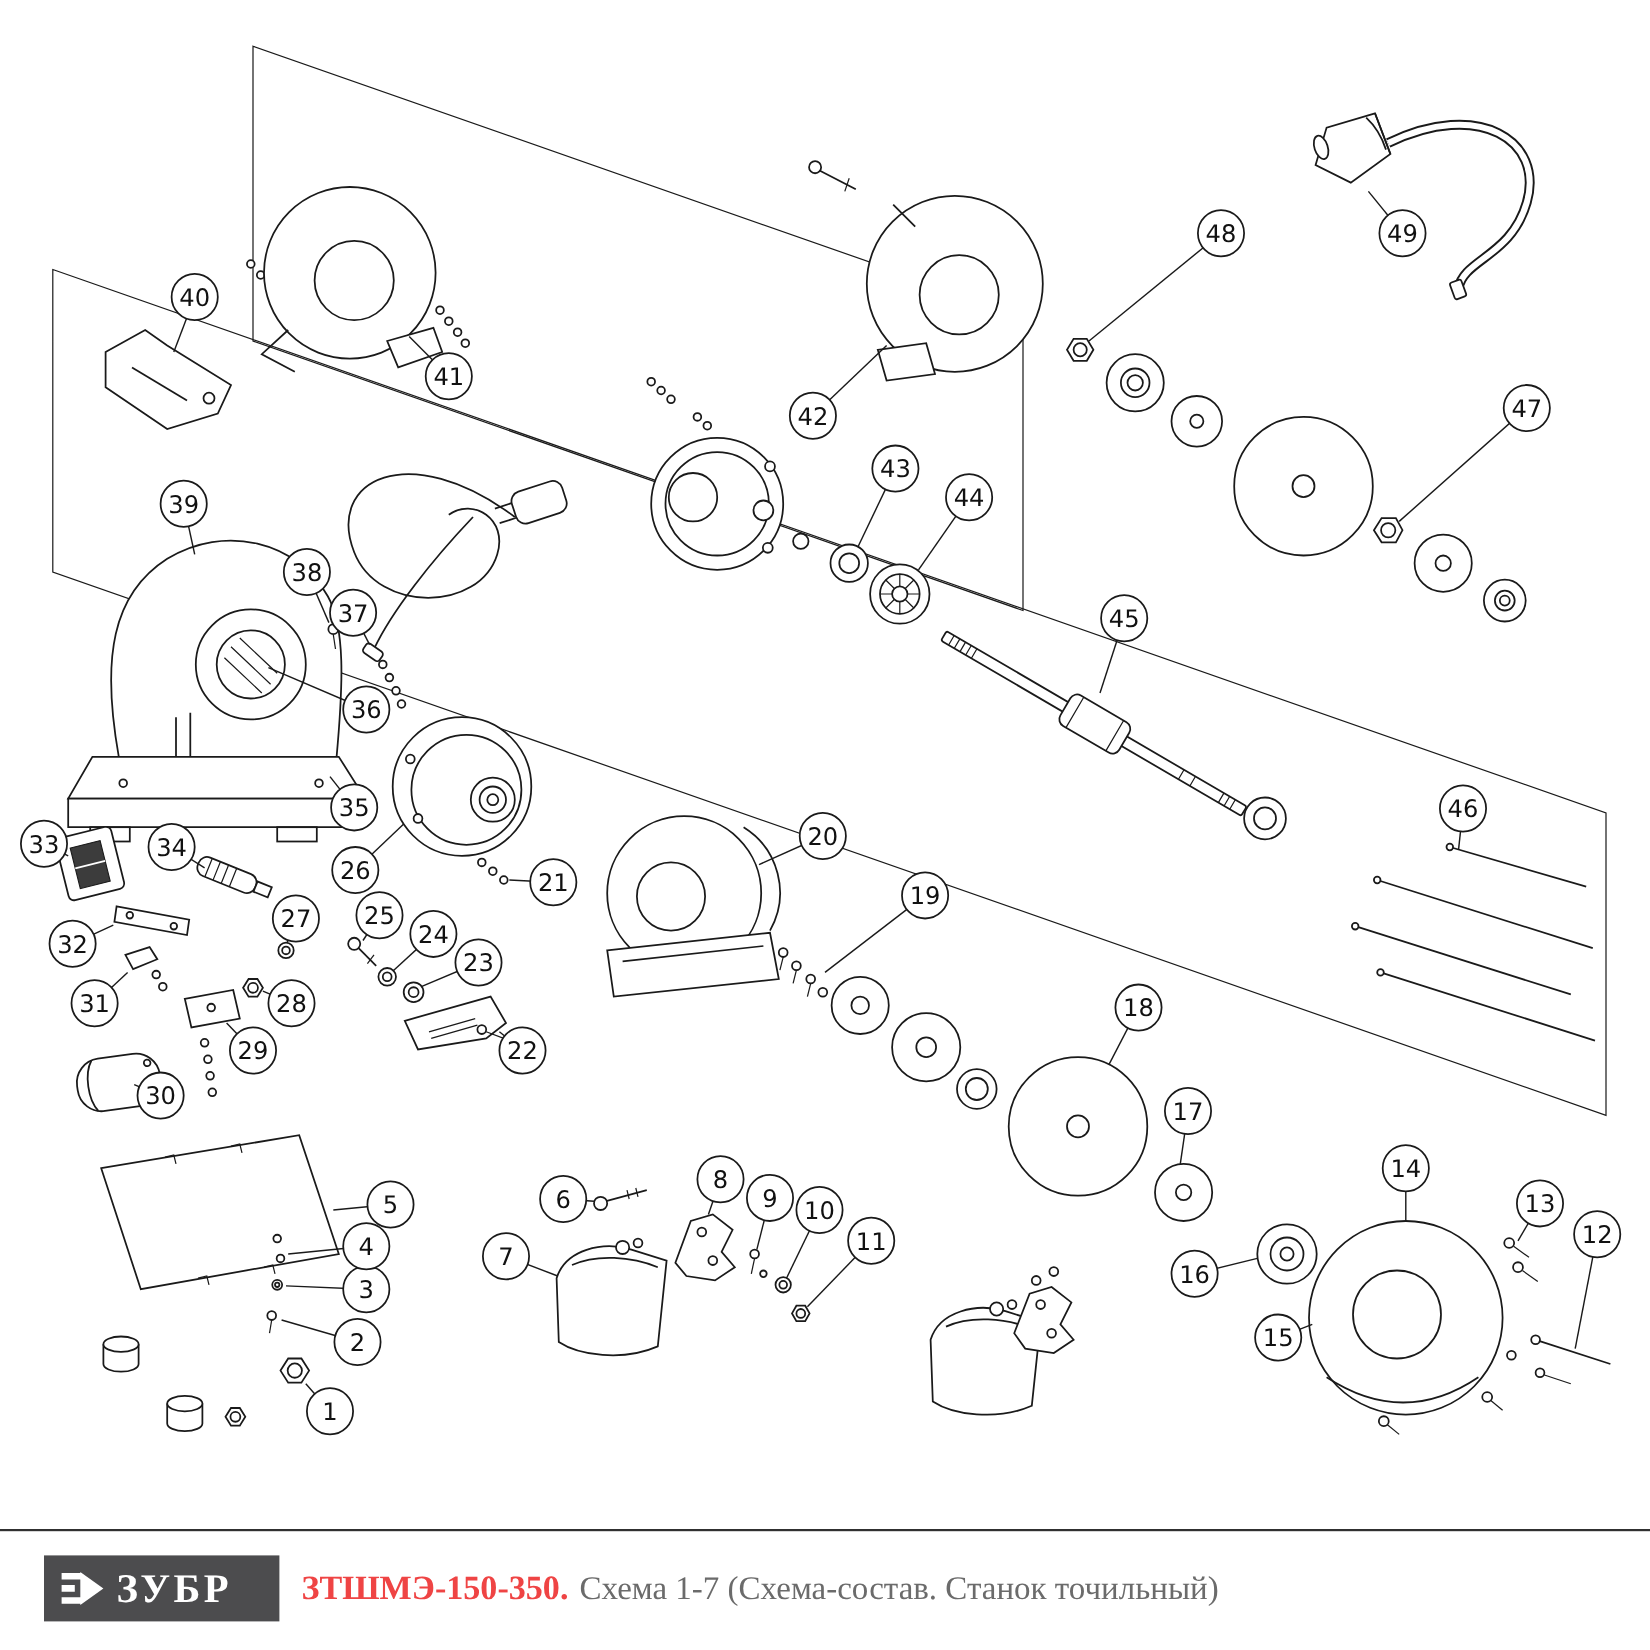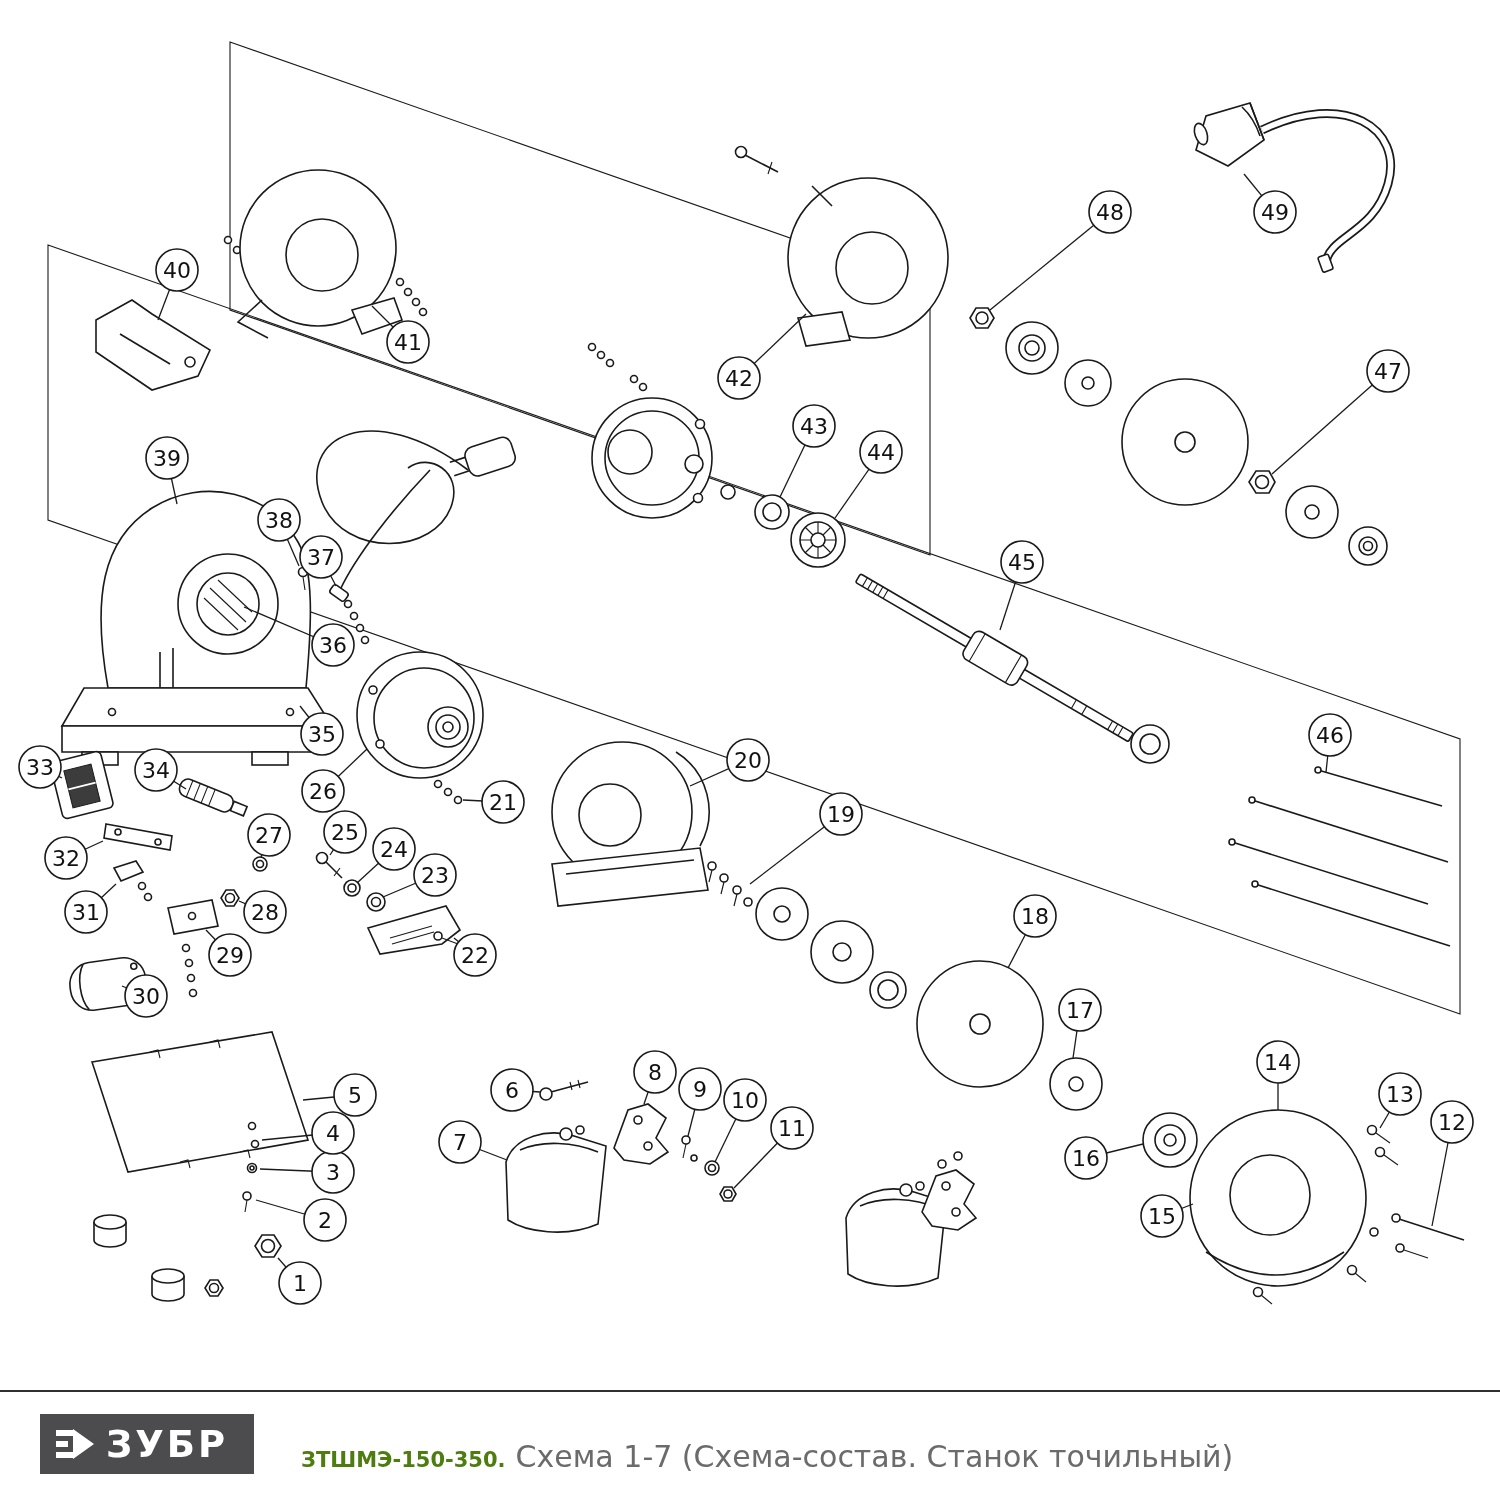--- a/index.html
+++ b/index.html
@@ -9,26 +9,26 @@
   }
   #diagram-svg{position:absolute;left:0;top:0;display:block;}
   .part{fill:#ffffff;stroke:#1a1a1a;stroke-width:1.6;}
   .partline{fill:none;stroke:#1a1a1a;stroke-width:1.6;}
   .thin{stroke-width:1.1;}
   .leader{stroke:#1a1a1a;stroke-width:1.3;}
   .bubble{fill:#ffffff;stroke:#1a1a1a;stroke-width:1.6;}
   .bubble-num{font-size:22px;fill:#111;text-anchor:middle;font-family:"DejaVu Sans",sans-serif;}
   .footer{position:absolute;left:0;top:1390px;width:1500px;height:110px;background:#fff;}
   .rule{position:absolute;top:0;left:0;width:1500px;height:2px;background:#303030;}
-  .footer-row{display:flex;align-items:flex-end;gap:47px;padding:24px 0 0 40px;}
+  .footer-row{display:flex;align-items:center;gap:20px;padding:24px 0 0 40px;font-family:Liberation Serif, serif;}
   .logo{background:#4c4c4e;height:60px;width:214px;display:flex;align-items:center;gap:10px;
         padding-left:12px;box-sizing:border-box;flex:0 0 auto;}
   .logo-text{color:#fff;font-size:37px;font-weight:bold;letter-spacing:3px;line-height:1;}
   .title{white-space:nowrap;}
-  .model{font-size:21px;font-weight:bold;color:#4d7c0f;}
+  .model{font-size:31px;font-weight:bold;color:#ef4444;}
   .subtitle{font-size:30px;color:#6b6b6b;margin-left:10px;}
 </style>
 </head>
 <body>
 
 <svg id="diagram-svg" width="1500" height="1390" viewBox="0 0 1500 1390">
 
   <g class="partline thin">
     <polygon points="230,42 930,287 930,555 230,310"></polygon>
     <polygon points="48,245 1460,739 1460,1014 48,520"></polygon>

